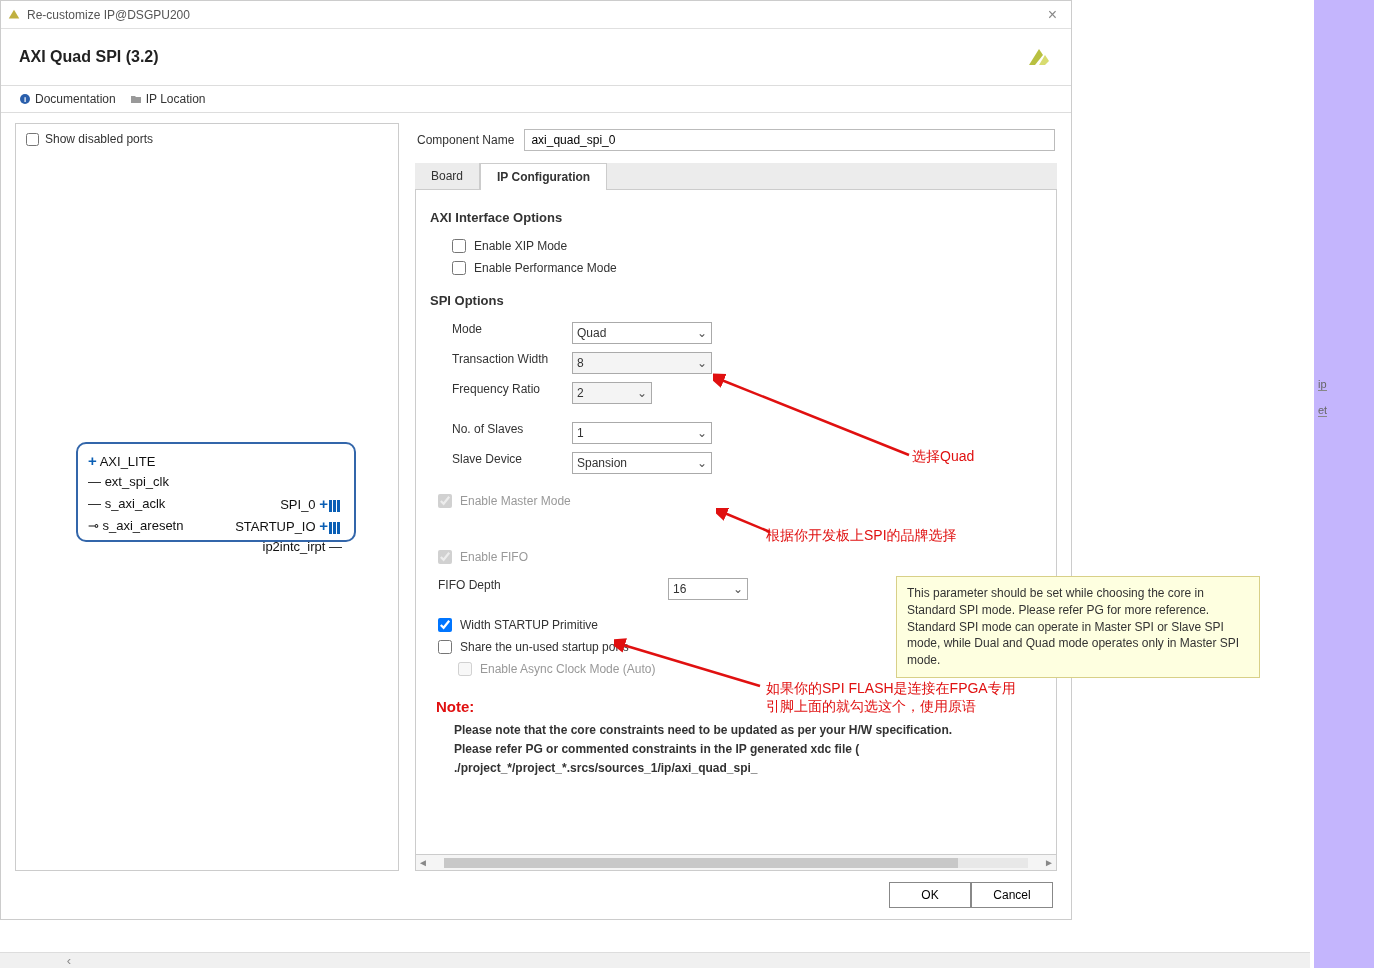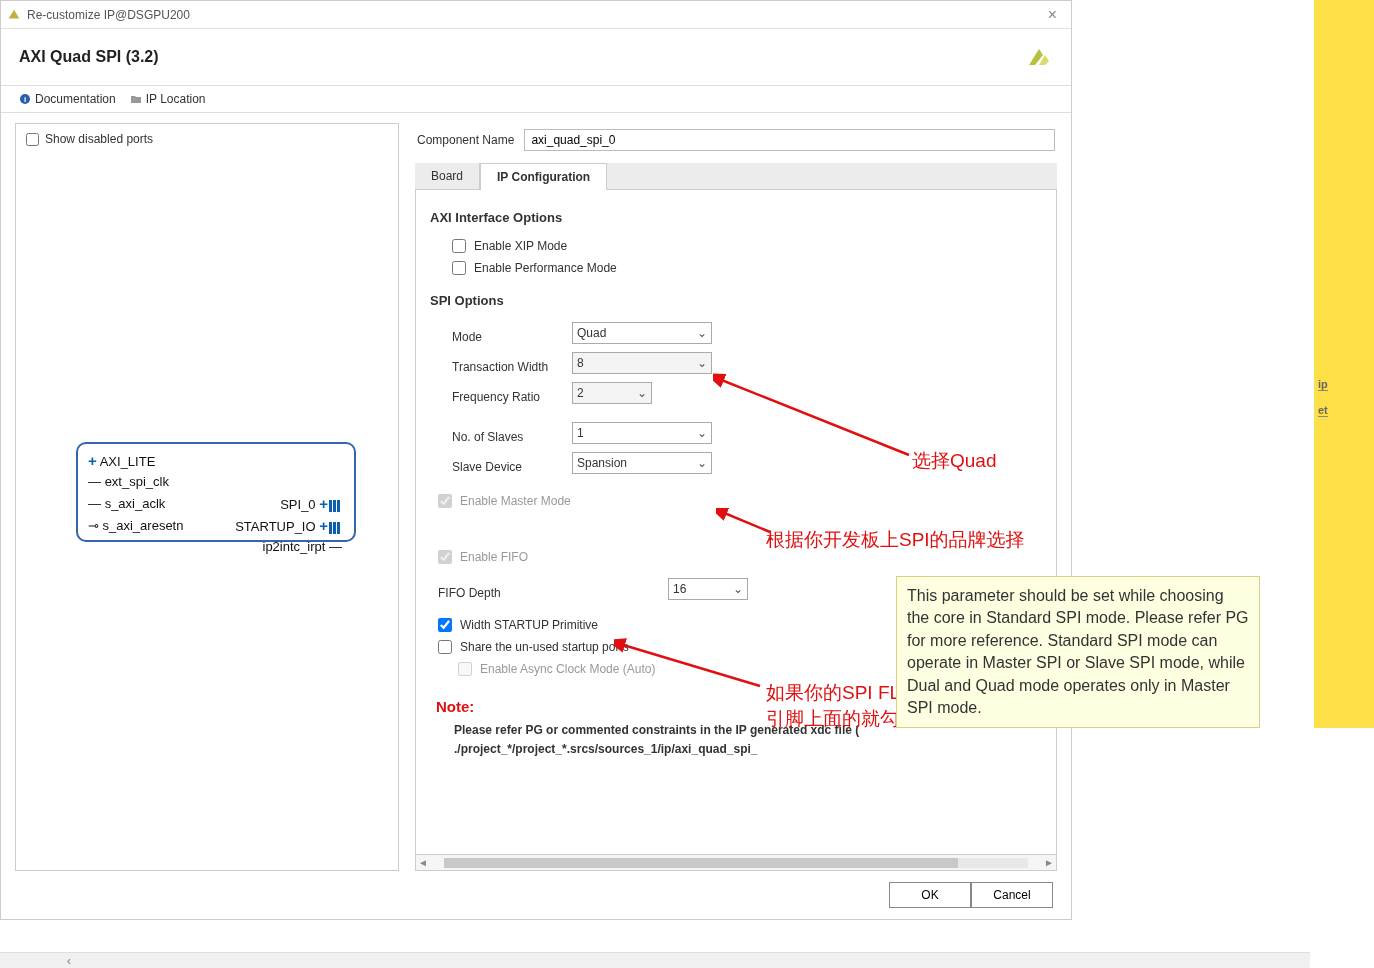--- a/index.html
+++ b/index.html
@@ -1,19 +1,19 @@
 <!DOCTYPE html>
 <html><head>
 <meta charset="utf-8">
 <style>
 * { box-sizing: border-box; margin: 0; padding: 0; font-family: "Segoe UI", Arial, sans-serif; }
 body { background: #fff; width: 1374px; height: 968px; overflow: hidden; position: relative; font-size: 13px; color: #333; }
 
 .outer { position: absolute; left: 0; top: 0; width: 1072px; height: 920px; border: 1px solid #ccc; background: #fff; }
-.right-strip { position: absolute; right: 0; top: 0; width: 60px; height: 728px; background: #fde047; font-weight: bold; }
+.right-strip { position: absolute; right: 0; top: 0; width: 60px; height: 968px; background: #c4b5fd; }
 .right-strip .stub { position: absolute; left: 4px; font-size: 11px; color: #666; border-bottom: 1px solid #888; }
 
 .titlebar { height: 28px; display: flex; align-items: center; padding: 0 6px; border-bottom: 1px solid #e0e0e0; font-size: 12px; color: #555; }
 .titlebar .tico { width: 14px; height: 14px; margin-right: 6px; }
 .titlebar .close { margin-left: auto; font-size: 16px; color: #888; cursor: pointer; padding: 0 8px; }
 
 .header { height: 56px; display: flex; align-items: center; padding: 0 18px; }
 .header h1 { font-size: 16px; font-weight: bold; color: #222; }
 .header .logo { margin-left: auto; }
 
@@ -41,39 +41,39 @@
 .tab { padding: 6px 16px; font-size: 12px; cursor: pointer; border-right: 1px solid #ccc; }
 .tab.active { background: #fff; font-weight: bold; border-top: 1px solid #ccc; border-left: 1px solid #ccc; border-right: 1px solid #ccc; margin-bottom: -1px; }
 
 .config { border: 1px solid #ccc; border-top: none; flex: 1; overflow: auto; padding: 14px 14px 8px 14px; position: relative; }
 .section-title { font-weight: bold; font-size: 13px; margin: 6px 0 10px 0; }
 .chk { display: flex; align-items: center; gap: 8px; padding: 4px 0 4px 22px; font-size: 12px; }
 .chk input[type=checkbox] { width: 14px; height: 14px; }
 .chk.disabled { color: #999; }
 .chk.disabled input { accent-color: #bbb; }
 
-.optrow { display: flex; align-items: flex-end; padding: 4px 0 4px 22px; font-size: 12px; }
+.optrow { display: flex; align-items: flex-start; padding: 4px 0 4px 22px; font-size: 12px; }
 .optrow label { width: 120px; }
 .optrow select, .optrow .sel { border: 1px solid #aaa; padding: 2px 4px; font-size: 12px; height: 22px; background: #fff; }
 .sel { display: inline-flex; align-items: center; justify-content: space-between; }
 .sel .caret { margin-left: auto; color: #555; }
 .sel.w1 { width: 140px; }
 .sel.w2 { width: 80px; }
 
 .note-head { color: #e01010; font-weight: bold; font-size: 15px; margin: 18px 0 6px 6px; }
 .note-body { font-size: 12px; font-weight: bold; padding-left: 24px; line-height: 1.6; }
 
 .hscroll { height: 16px; border: 1px solid #ccc; border-top: none; background: #f5f5f5; display: flex; align-items: center; }
 .hscroll .track { flex: 1; height: 10px; margin: 0 14px; background: #e8e8e8; position: relative; }
 .hscroll .thumb { position: absolute; left: 0; width: 88%; height: 100%; background: #c8c8c8; }
 .hscroll .arr { width: 14px; text-align: center; color: #888; font-size: 10px; }
 
-.tooltip { position: absolute; left: 896px; top: 576px; width: 364px; background: #feffe0; border: 1px solid #d8d088; padding: 8px 10px; font-size: 16px; color: #333; line-height: 1.4; z-index: 10; }
-
-.annot { position: absolute; color: #e01010; font-size: 19px; z-index: 5; }
+.tooltip { position: absolute; left: 896px; top: 576px; width: 364px; background: #feffe0; border: 1px solid #d8d088; padding: 8px 10px; font-size: 12px; color: #333; line-height: 1.4; z-index: 10; }
+
+.annot { position: absolute; color: #e01010; font-size: 14px; z-index: 5; }
 .arrow { position: absolute; z-index: 4; }
 
 .footer { height: 48px; display: flex; align-items: center; justify-content: flex-end; padding: 0 18px; }
 .btn { min-width: 82px; height: 26px; border: 1px solid #888; background: #fff; font-size: 12px; cursor: pointer; }
 
 .bottom-scroll { position: absolute; left: 0; bottom: 0; width: 1310px; height: 16px; background: #f0f0f0; border-top: 1px solid #ddd; display:flex; align-items:center; }
 .bottom-scroll .arr { width: 18px; text-align:center; color:#888; }
 .bottom-scroll .arr.left { margin-left: 60px; }
 </style>
 </head>
@@ -224,20 +224,21 @@
           <input type="checkbox" style="">
           <span>Share the un-used startup ports</span>
         </div>
         <div class="chk disabled" style="padding-left:28px;">
           <input type="checkbox" disabled="" style="">
           <span>Enable Async Clock Mode (Auto)</span>
         </div>
 
         <div class="note-head">Note:</div>
         <div class="note-body">
+          <div>Please note that the core constraints need to be updated as per your H/W specification.</div>
           <div>Please refer PG or commented constraints in the IP generated xdc file ( ./project_*/project_*.srcs/sources_1/ip/axi_quad_spi_</div>
         </div>
       </div>
 
       <div class="hscroll">
         <span class="arr">◄</span>
         <div class="track">
             <div class="thumb"></div>
           </div>
         <span class="arr">►</span>

